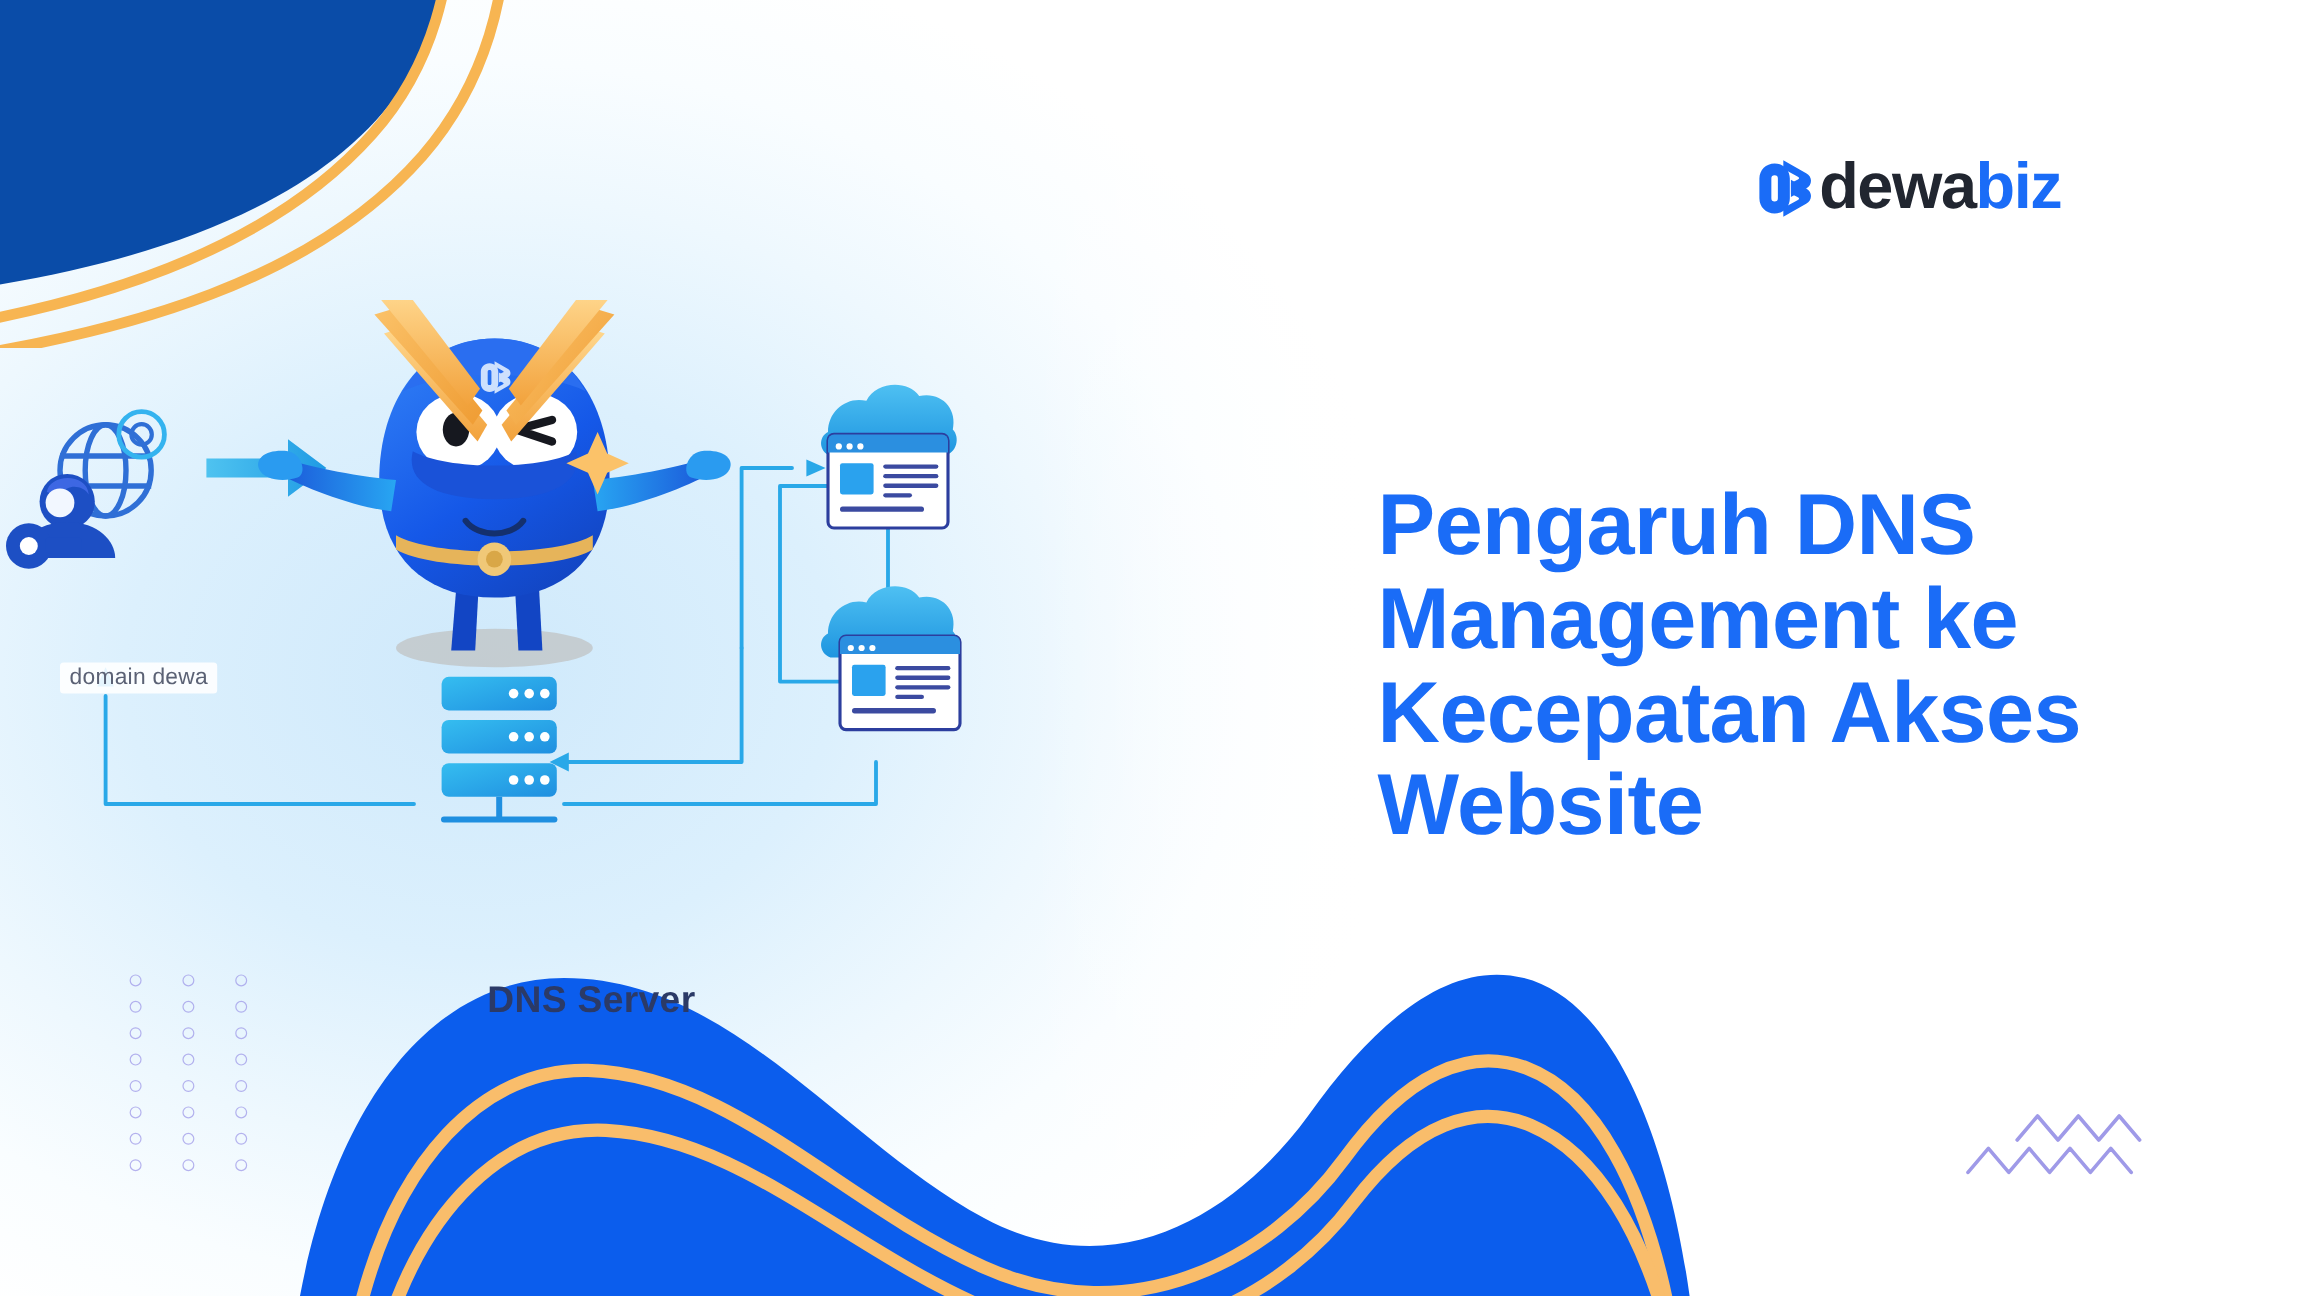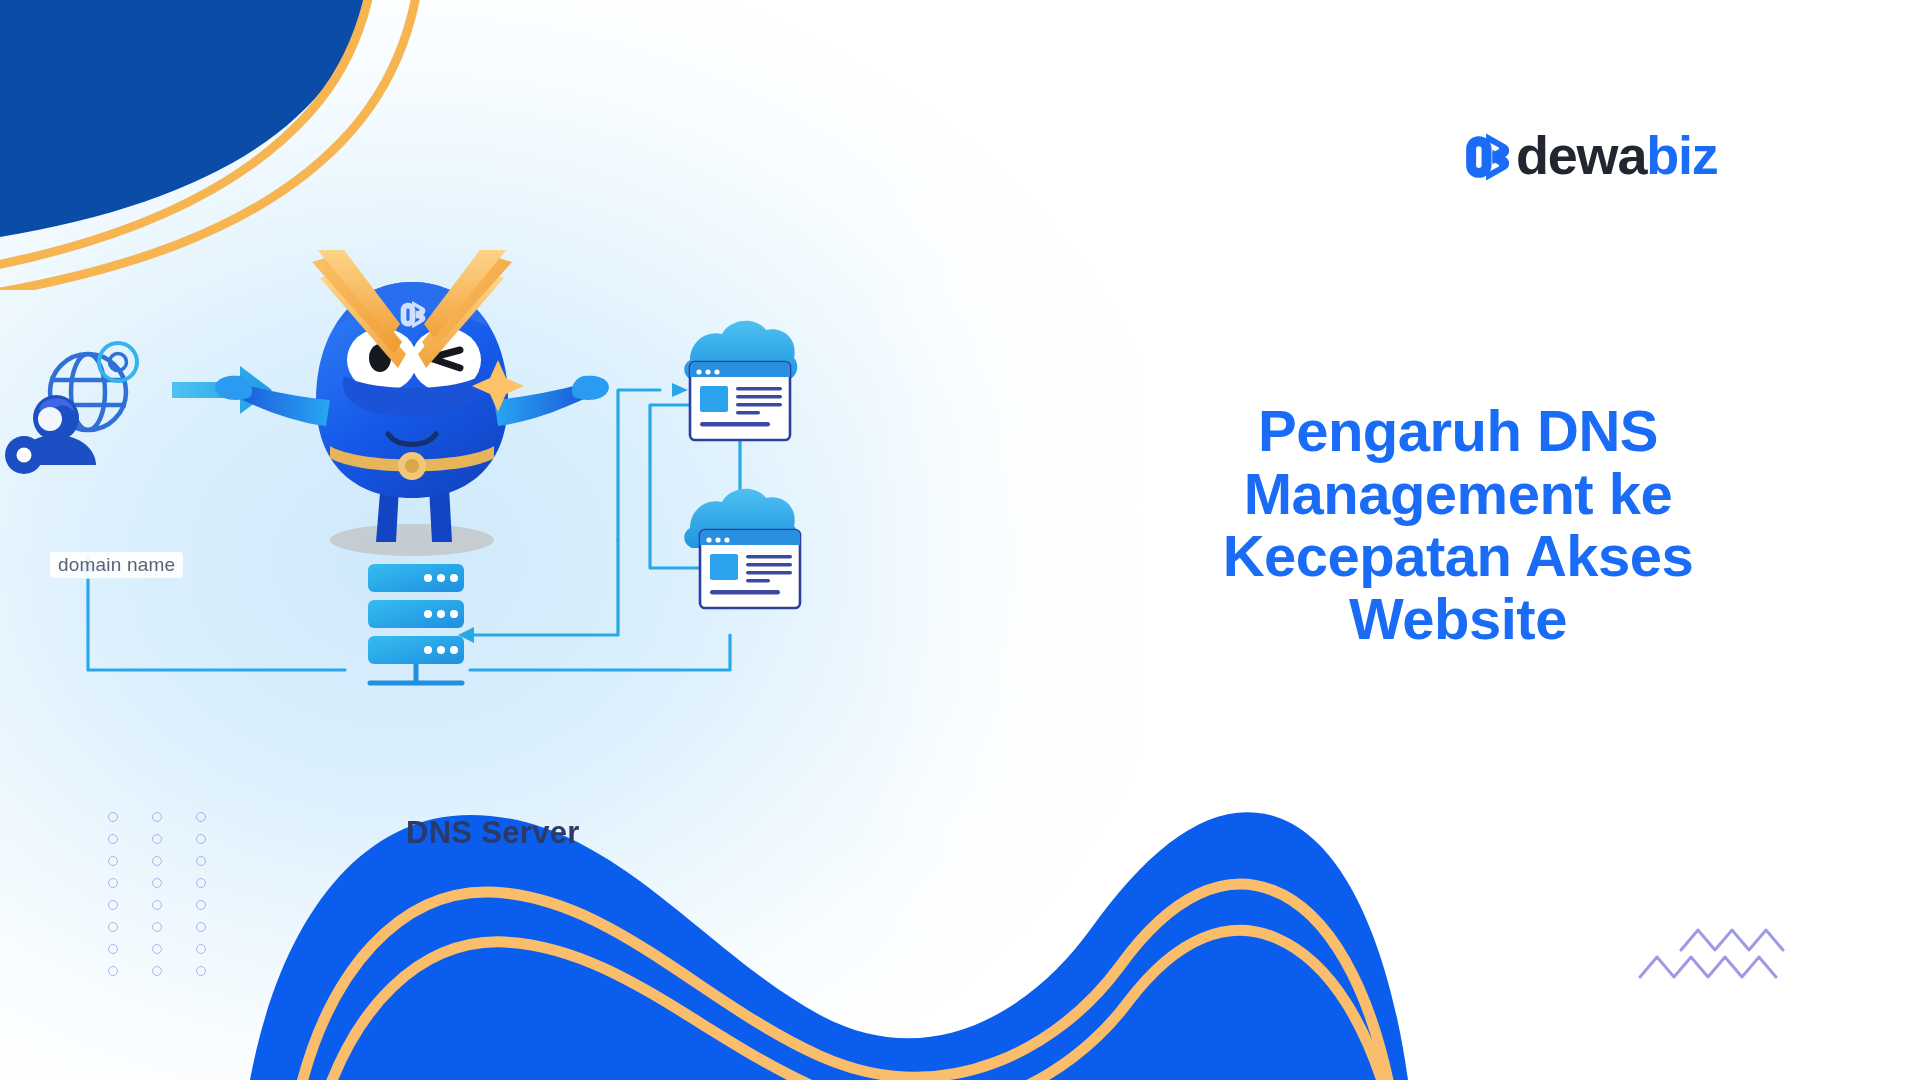--- a/index.html
+++ b/index.html
@@ -48,22 +48,22 @@
     display:flex; gap:0;
   }
   .logo-mark { width:58px; height:58px; display:block; }
   .logo-text { font-size:54px; font-weight:700; letter-spacing:-1.2px; line-height:1; }
   .logo-text .dewa { color:#212630; }
   .logo-text .biz  { color:#1a6cf7; }
 
   
   .headline {
     position:absolute; left:1148px; top:400px; width:620px;
-    font-size:58px; line-height:1.08; font-weight:700;
-    color:#1a6cf7; letter-spacing:-0.5px;text-align:center;
+    font-size:72px; line-height:1.08; font-weight:700;
+    color:#1a6cf7; letter-spacing:-0.5px;
   }
 
   
   .illustration { position:absolute; left:0; top:250px; width:1010px; height:600px; }
 
   .label-domain {
     position:absolute; left:50px; top:552px;
     background:rgba(255,255,255,.88);
     color:#5b6275; font-size:19px; font-weight:400;
     padding:2px 8px; border-radius:3px;
@@ -324,16 +324,16 @@
       <g fill="#3b4aa0">
         <rect x="746" y="305" width="46" height="3.6" rx="1.8"></rect>
         <rect x="746" y="313" width="46" height="3.6" rx="1.8"></rect>
         <rect x="746" y="321" width="46" height="3.6" rx="1.8"></rect>
         <rect x="746" y="329" width="24" height="3.6" rx="1.8"></rect>
         <rect x="710" y="340" width="70" height="4.5" rx="2.2"></rect>
       </g>
     </g>
   </svg>
 
-  <div class="label-domain">domain name</div>
+  <div class="label-domain">domain dewa</div>
   <div class="label-dns">DNS Server</div>
 
 </div>
 
 </body></html>

